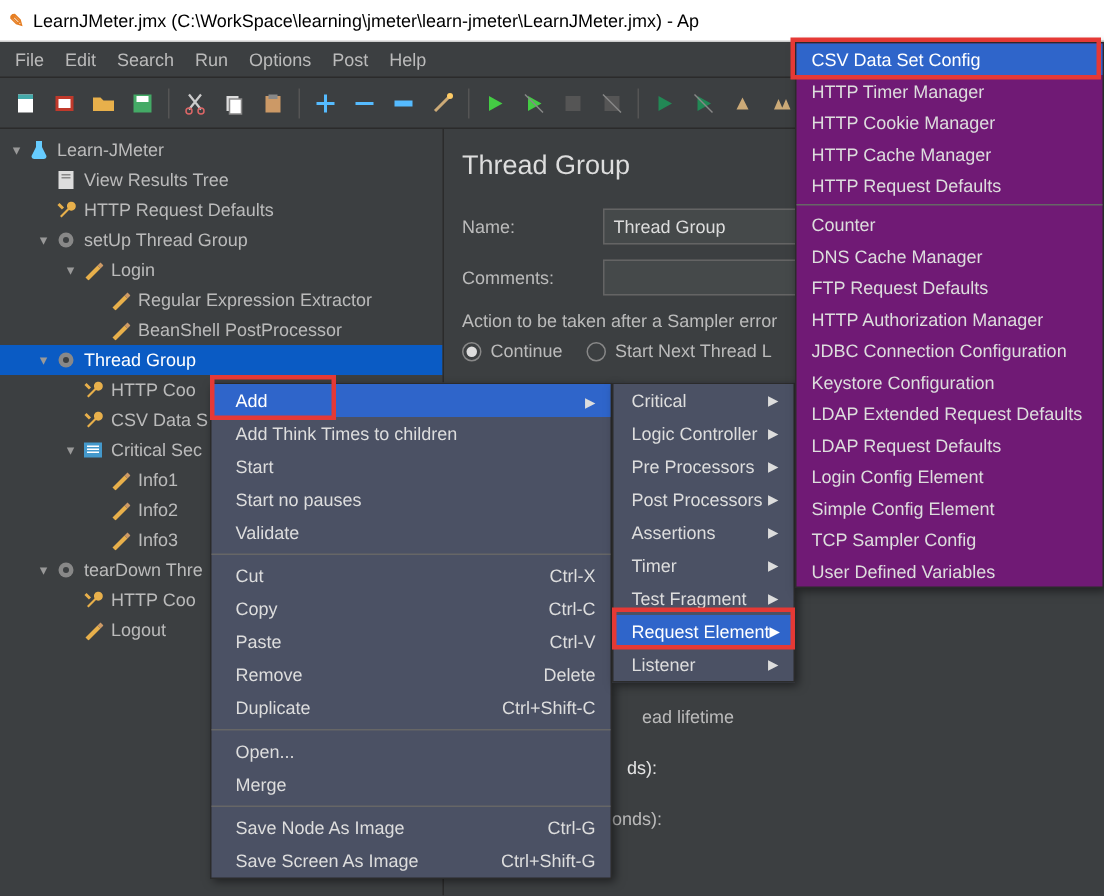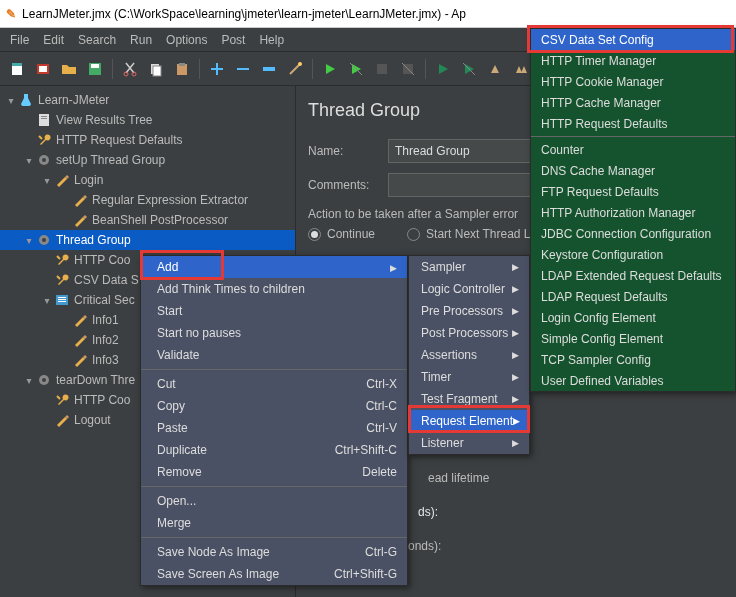--- a/index.html
+++ b/index.html
@@ -13,37 +13,37 @@
 .toolbar .sep{width:1px;height:20px;background:#555;margin:0 2px;}
 .content{display:flex;height:calc(100% - 86px);}
 .tree{width:296px;background:#3c3f41;border-right:1px solid #2b2b2b;padding:4px 0;overflow:hidden;}
 .tree .row{display:flex;align-items:center;height:20px;padding-right:4px;white-space:nowrap;}
 .tree .row.sel{background:#0a5bc4;color:#fff;}
 .tree .tw{width:14px;text-align:center;color:#999;font-size:10px;}
 .tree .ind{display:inline-block;}
 .tree .ic{width:16px;height:16px;margin-right:4px;display:inline-flex;align-items:center;justify-content:center;}
 .main{flex:1;background:#3c3f41;padding:14px 12px;overflow:hidden;}
 .main h2{font-size:18px;font-weight:normal;color:#ddd;margin-bottom:18px;}
-.fld{display:flex;align-items:center;margin-bottom:10px;gap:10px;}
+.fld{display:flex;align-items:center;margin-bottom:10px;gap:24px;}
 .fld label{width:70px;color:#bbb;}
 .fld input[type=text]{background:#45494a;border:1px solid #646464;color:#ddd;height:24px;padding:0 6px;width:230px;}
-.radios{display:flex;align-items:center;gap:32px;margin-top:6px;}
+.radios{display:flex;align-items:center;gap:16px;margin-top:6px;}
 .radio{display:flex;align-items:center;gap:6px;}
 .radio .c{width:13px;height:13px;border:1px solid #888;border-radius:50%;display:flex;align-items:center;justify-content:center;}
 .radio .c.on::after{content:"";width:7px;height:7px;background:#ddd;border-radius:50%;}
 .ctxmenu{position:absolute;background:#4b5164;border:1px solid #2b2b2b;box-shadow:2px 2px 6px rgba(0,0,0,.5);z-index:10;}
 .ctxmenu .item{height:22px;display:flex;align-items:center;justify-content:space-between;padding:0 10px 0 16px;color:#ddd;white-space:nowrap;}
 .ctxmenu .item.sel{background:#2f65ca;color:#fff;}
 .ctxmenu .item .arrow{font-size:9px;color:#ddd;}
 .ctxmenu .divider{height:1px;background:#666;margin:3px 0;}
 .submenu{position:absolute;background:#4b5164;border:1px solid #2b2b2b;box-shadow:2px 2px 6px rgba(0,0,0,.5);z-index:11;}
 .submenu .item{height:22px;display:flex;align-items:center;justify-content:space-between;padding:0 10px 0 12px;color:#ddd;white-space:nowrap;min-width:120px;}
 .submenu .item.sel{background:#2f65ca;color:#fff;}
 .submenu .item .arrow{font-size:9px;}
-.cfgmenu{position:absolute;background:#14532d;border:1px solid #2b2b2b;box-shadow:2px 2px 6px rgba(0,0,0,.5);z-index:12;right:0;top:28px;width:206px;}
+.cfgmenu{position:absolute;background:#701a75;border:1px solid #2b2b2b;box-shadow:2px 2px 6px rgba(0,0,0,.5);z-index:12;right:0;top:28px;width:206px;}
 .cfgmenu .item{height:21px;display:flex;align-items:center;padding:0 10px;color:#ddd;white-space:nowrap;}
 .cfgmenu .item.sel{background:#2f65ca;color:#fff;}
 .cfgmenu .divider{height:1px;background:#666;margin:2px 0;}
 .redbox{position:absolute;border:3px solid #e53935;pointer-events:none;z-index:50;}
 svg{display:block;}
 </style>
 </head>
 <body>
 
 <div class="titlebar">
@@ -432,27 +432,27 @@
     </div>
     <div class="item">
       <span>Copy</span>
       <span>Ctrl-C</span>
     </div>
     <div class="item">
       <span>Paste</span>
       <span>Ctrl-V</span>
     </div>
     <div class="item">
+      <span>Remove</span>
+      <span>Delete</span>
+    </div>
+    <div class="item">
       <span>Duplicate</span>
       <span>Ctrl+Shift-C</span>
     </div>
-    <div class="item">
-      <span>Remove</span>
-      <span>Delete</span>
-    </div>
     <div class="divider"></div>
     <div class="item">
       <span>Open...</span>
       <span></span>
     </div>
     <div class="item">
       <span>Merge</span>
       <span></span>
     </div>
     <div class="divider"></div>
@@ -461,21 +461,21 @@
       <span>Ctrl-G</span>
     </div>
     <div class="item">
       <span>Save Screen As Image</span>
       <span>Ctrl+Shift-G</span>
     </div>
   </div>
 
 <div class="submenu" id="submenu" style="left:408px;top:255px;width:122px;">
     <div class="item">
-      <span>Sampler</span>
+      <span>Critical</span>
       <span class="arrow">▶</span>
     </div>
     <div class="item">
       <span>Logic Controller</span>
       <span class="arrow">▶</span>
     </div>
     <div class="item">
       <span>Pre Processors</span>
       <span class="arrow">▶</span>
     </div>

